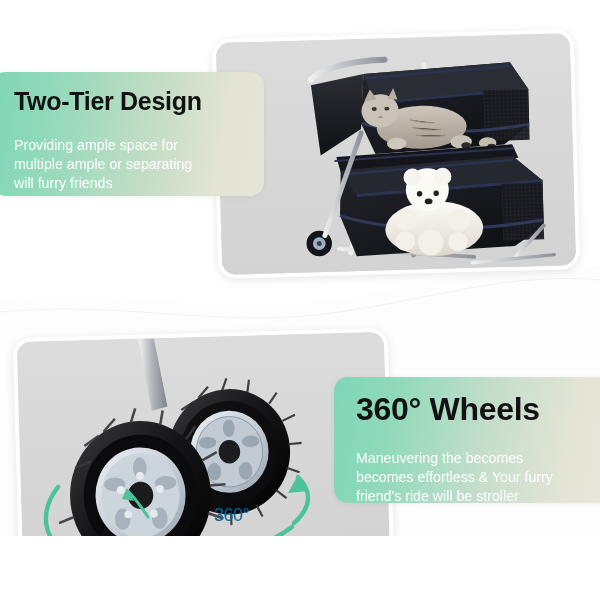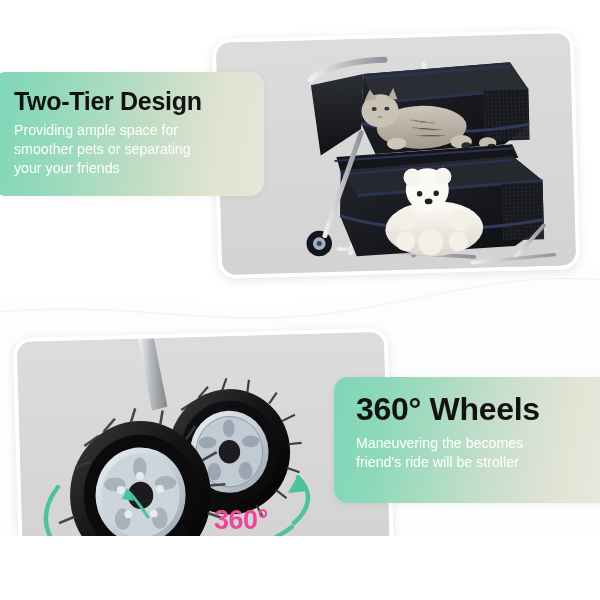--- a/index.html
+++ b/index.html
@@ -51,30 +51,30 @@
   .card-bottom {
     left:334px; top:377px; width:280px; height:126px;
     background:linear-gradient(100deg,#7fd6b9 0%, #8fd9ba 20%, #c6decb 55%, #e3e4d6 82%, #e9e9de 100%);
   }
   .card-title {
     font-size:25px; font-weight:bold; color:#121212;
     letter-spacing:-0.3px; line-height:1.05; white-space:nowrap;
   }
   .card-title.small { font-size:32px; }
   .card-body {
-    margin-top:7px;
+    margin-top:22px;
     font-size:14.2px; color:#ffffff; line-height:1.34; font-weight:400;
   }
   .card-body span { display:block; white-space:nowrap; }
 
   
   .deg-label {
     position:absolute; z-index:4;
     left:214px; top:505px;
-    font-size:27px; font-weight:bold; color:#ec4899;
+    font-size:18px; font-weight:normal; color:#0369a1;
     letter-spacing:-0.5px;
   }
   .rot-arrow { position:absolute; left:30px; top:455px; width:290px; height:120px; z-index:4; }
 </style>
 </head>
 <body>
 
 <div class="stage">
 
   <svg class="bg-wave" viewBox="0 0 600 600" preserveAspectRatio="none">
@@ -201,22 +201,22 @@
       <path d="M106,200 L146,96" stroke="url(#frame)" stroke-width="5" fill="none" stroke-linecap="round"></path>
       <path d="M300,228 L330,196" stroke="url(#frame)" stroke-width="4" fill="none" stroke-linecap="round"></path>
       <path d="M256,232 L340,226" stroke="url(#frame)" stroke-width="3.5" fill="none" stroke-linecap="round"></path>
     </svg>
   </div>
 
   <div class="text-card card-top">
     <div class="card-title">Two-Tier Design</div>
     <div class="card-body">
       <span>Providing ample space for</span>
-      <span>smoother pets or separating</span>
-      <span>your your friends</span>
+      <span>multiple ample or separating</span>
+      <span>will furry friends</span>
     </div>
   </div>
 
   <div class="photo-panel panel-bottom">
     <svg class="panel-inner" viewBox="0 0 375 240" preserveAspectRatio="xMidYMid slice">
       <defs>
         <linearGradient id="wbg" x1="0" y1="0" x2="0" y2="1">
           <stop offset="0%" stop-color="#dcdcdc"></stop>
           <stop offset="100%" stop-color="#d2d2d2"></stop>
         </linearGradient>
@@ -331,17 +331,18 @@
     </g>
     <polygon points="97,33 104,46 92,44" fill="#4cc39b"></polygon>
   </svg>
 
   <div class="deg-label">360°</div>
 
   <div class="text-card card-bottom">
     <div class="card-title small">360° Wheels</div>
     <div class="card-body">
       <span>Maneuvering the becomes</span>
+      <span>becomes effortless &amp; Your furry</span>
       <span>friend's ride will be stroller</span>
     </div>
   </div>
 
 </div>
 
 </body></html>

